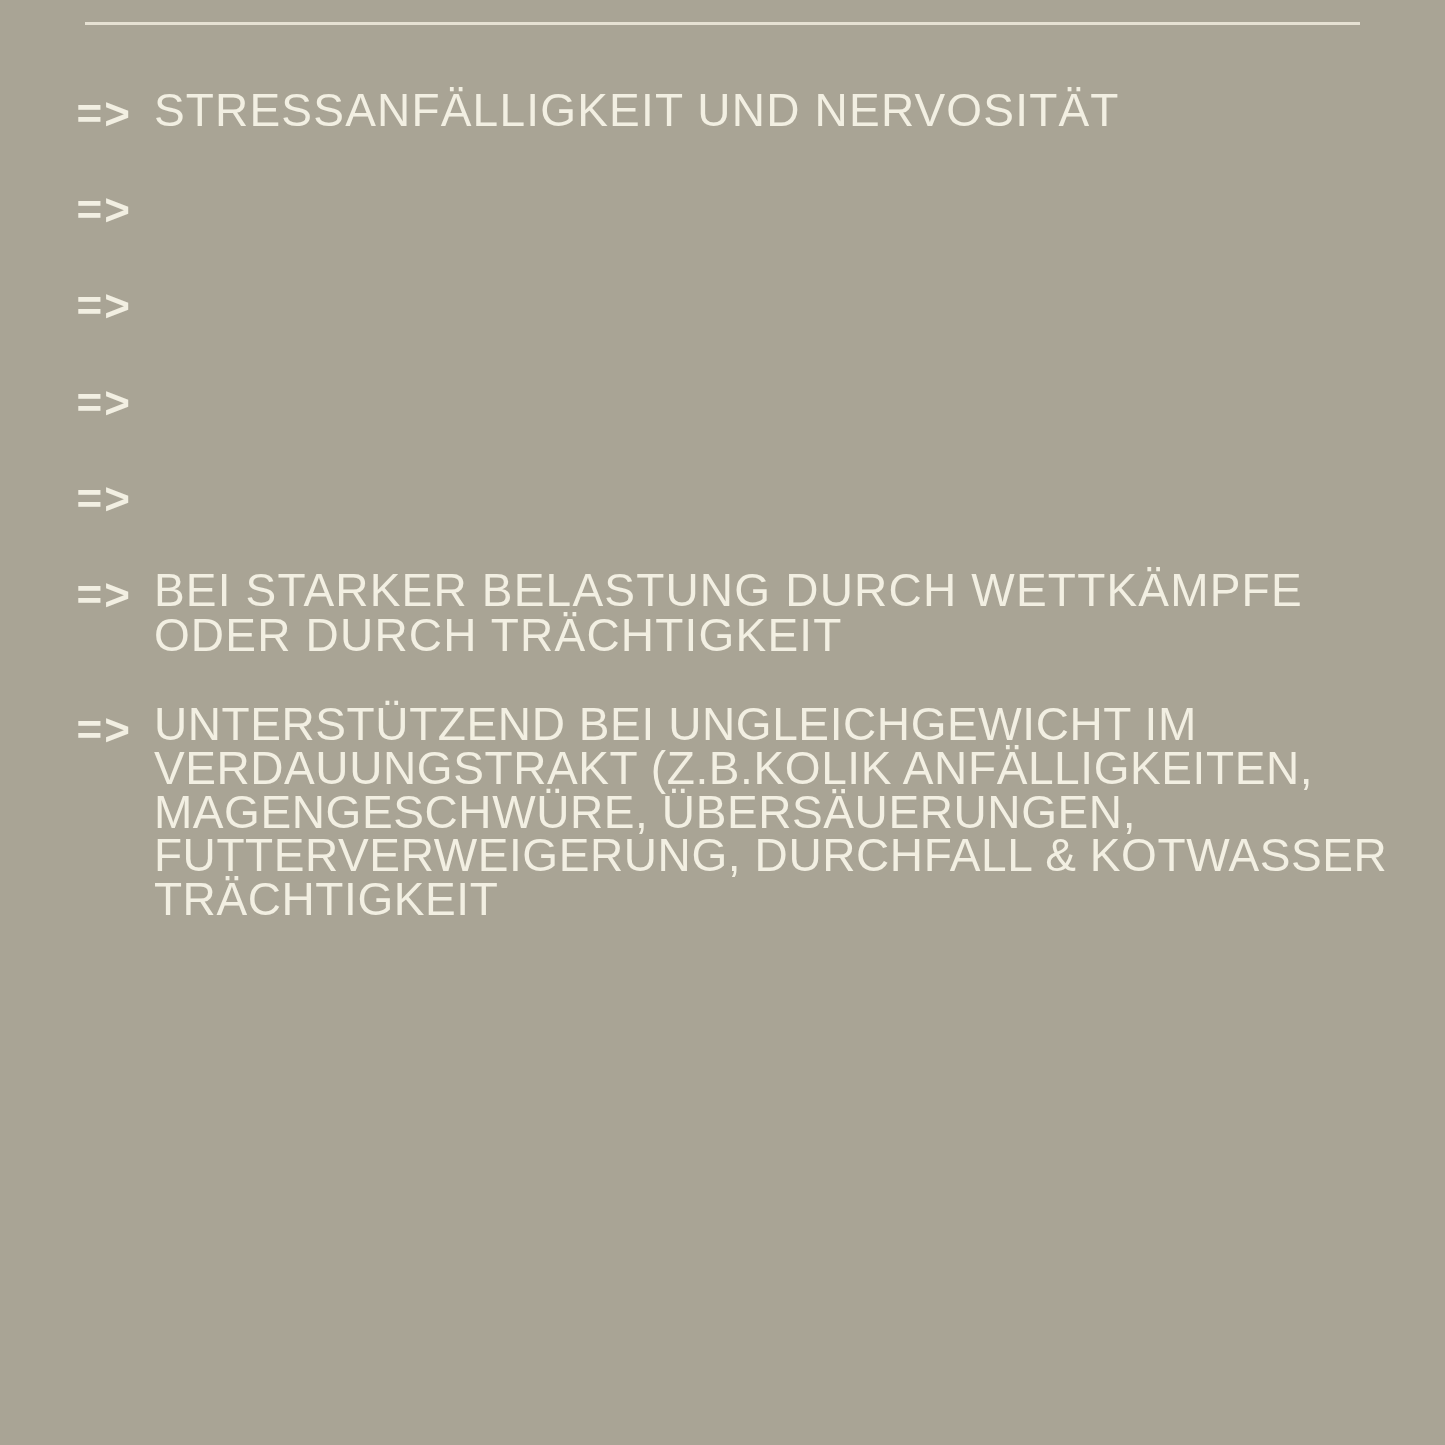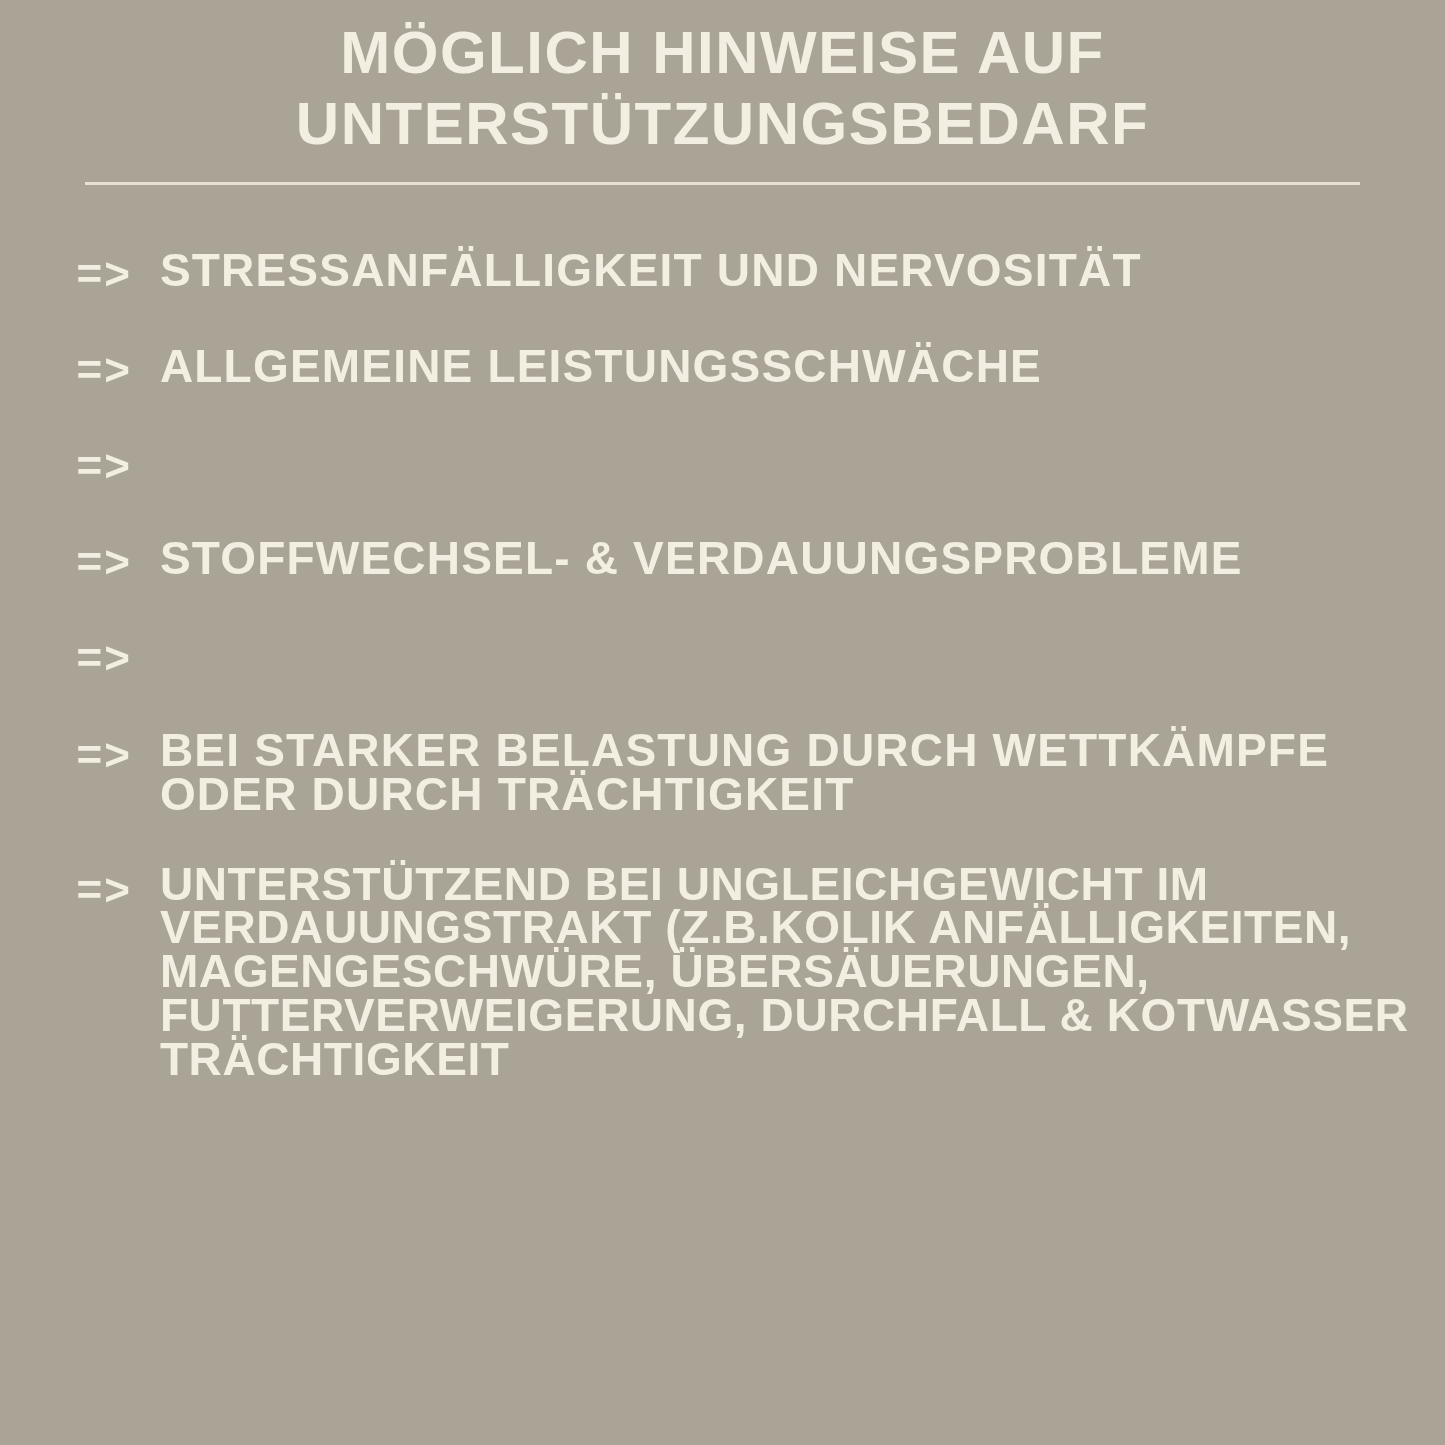--- a/index.html
+++ b/index.html
@@ -61,66 +61,60 @@
   .marker {
     flex: 0 0 auto;
     font-size: 44px;
     font-weight: bold;
     line-height: 1.05;
     letter-spacing: 2px;
     padding-top: 4px;
     white-space: nowrap;
   }
   .item-text {
-    margin-left: 28px;
+    margin-left: 22px;
     font-size: 46px;
-    font-weight: bold;
+    font-weight: normal;
     line-height: 1.0;
     letter-spacing: 1.2px;
     text-transform: uppercase;
   }
   .item.tight .item-text {
     line-height: 0.97;
   }
   .item.last .item-text {
     line-height: 0.95;
     letter-spacing: 0.6px;
   }
 </style>
 </head>
 <body>
 
 <div class="poster">
 
-  <div class="title">
-    <span class="title-line">MÖGLICH HINWEISE AUF</span>
-    <span class="title-line">UNTERSTÜTZUNGSBEDARF</span>
-  </div>
 
   <div class="divider"></div>
 
   <div class="list">
 
     <div class="item">
       <span class="marker">=&gt;</span>
       <span class="item-text">STRESSANFÄLLIGKEIT UND NERVOSITÄT</span>
     </div>
 
     <div class="item">
       <span class="marker">=&gt;</span>
-      <span class="item-text">ALLGEMEINE LEISTUNGSSCHWÄCHE</span>
     </div>
 
     <div class="item">
       <span class="marker">=&gt;</span>
     </div>
 
     <div class="item">
       <span class="marker">=&gt;</span>
-      <span class="item-text">STOFFWECHSEL- &amp; VERDAUUNGSPROBLEME</span>
     </div>
 
     <div class="item tight">
       <span class="marker">=&gt;</span>
     </div>
 
     <div class="item tight">
       <span class="marker">=&gt;</span>
       <span class="item-text">BEI STARKER BELASTUNG DURCH WETTKÄMPFE ODER DURCH TRÄCHTIGKEIT</span>
     </div>

